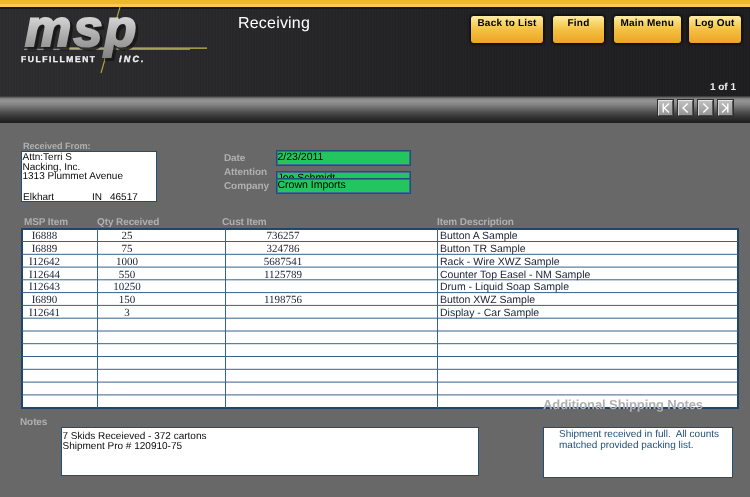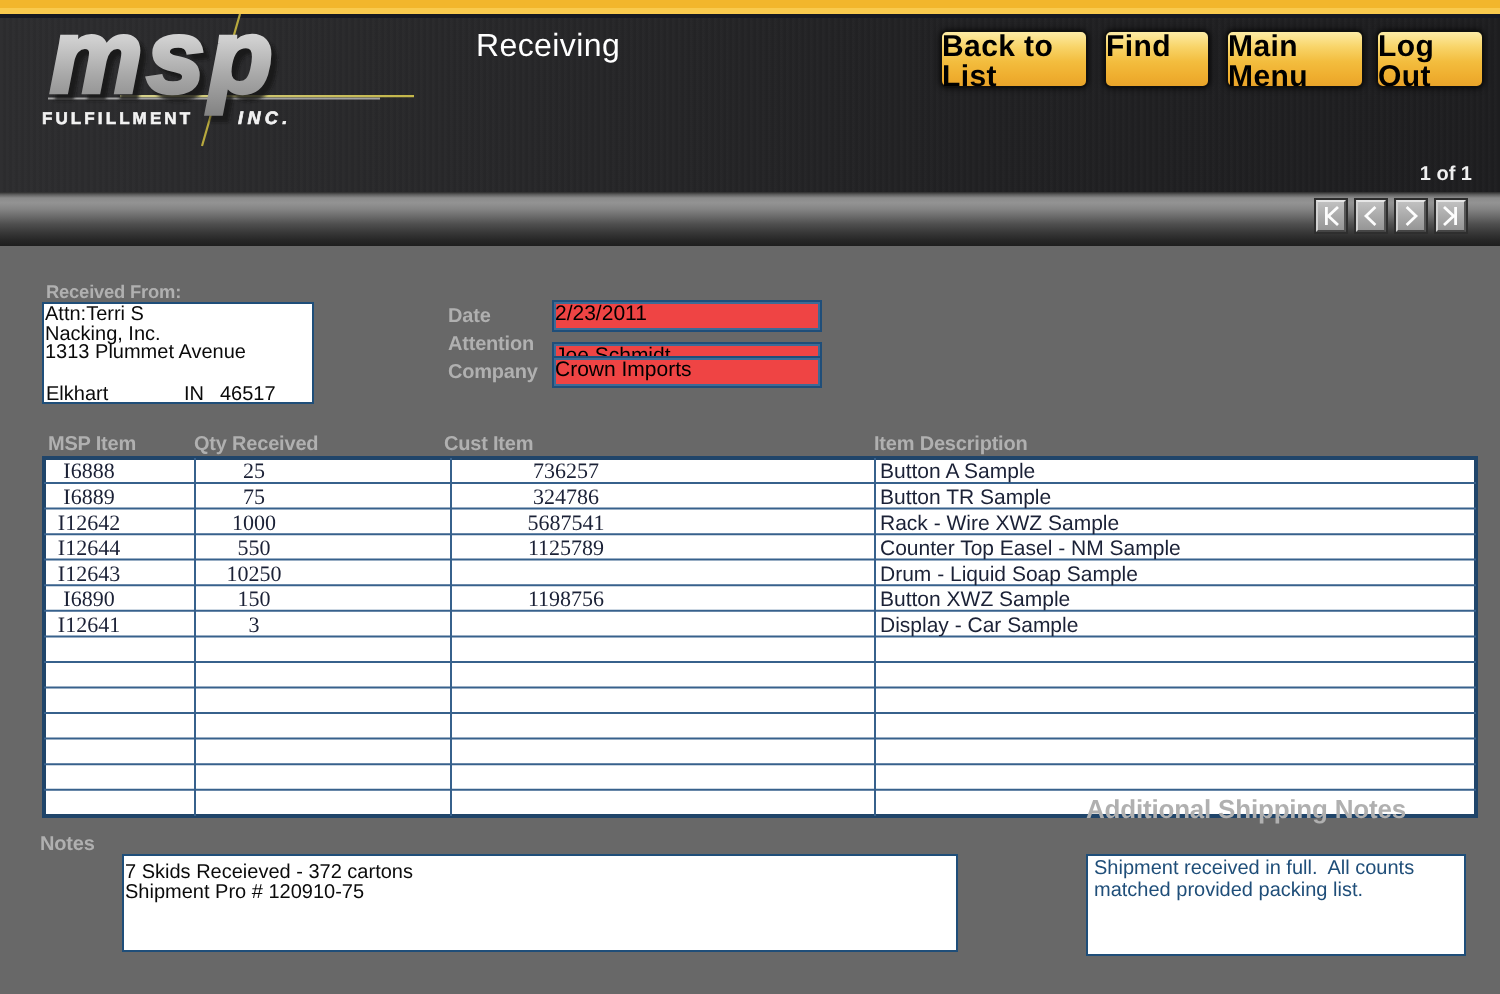--- a/index.html
+++ b/index.html
@@ -9,40 +9,40 @@
   background:
     repeating-linear-gradient(90deg, rgba(255,255,255,0.013) 0 1px, rgba(0,0,0,0.03) 2px 3px),
     linear-gradient(90deg, #2d2d2f 0%, #272729 35%, #212123 65%, #1e1e20 100%);
 }
 .ybar { position:absolute; left:0; top:0; width:750px; height:7px;
   background:linear-gradient(180deg,#f2b62c 0 4px, #f9ca4e 4px 7px); }
 .dline { position:absolute; left:0; top:7px; width:750px; height:2px; background:#161922; }
 .title { position:absolute; left:238px; top:14.5px; font-size:16px; color:#fff; letter-spacing:0.2px; }
 .ybtn { position:absolute; top:15px; height:29px; border:1px solid #101010; border-radius:3.5px;
   background:linear-gradient(180deg,#fdeca6 0%, #f8d468 28%, #f3bd3e 55%, #efae2f 82%, #e9a42a 100%);
-  color:#000; font-weight:bold; font-size:15px; line-height:15px; text-align:left; letter-spacing:0.2px;
+  color:#000; font-weight:bold; font-size:10px; line-height:15px; text-align:center; letter-spacing:0.2px;
   box-shadow:0 0 3px rgba(0,0,0,0.85); }
 .oneof { position:absolute; top:81.5px; right:14px; color:#f0f0f0; font-size:10px; font-weight:bold; }
 .navbar { position:absolute; left:0; top:95.5px; width:750px; height:27px;
   background:linear-gradient(180deg,#2c2c2c 0%, #606060 5%, #8b8b8b 11%, #939393 20%, #848484 32%, #6b6b6b 45%, #4e4e4e 60%, #383838 75%, #282828 88%, #1e1e1e 100%); }
 .navbtn { position:absolute; top:100px; width:15px; height:16px;
   background:linear-gradient(180deg,#c0c0c0,#959595);
   border-top:1px solid #e6e6e6; border-left:1px solid #d2d2d2;
   border-right:1px solid #565656; border-bottom:1px solid #454545;
   box-shadow:0 0 0 1px #2e2e2e; }
 .lbl { position:absolute; color:#b0b0b0; font-size:10px; font-weight:bold; letter-spacing:-0.1px; }
 .addr { position:absolute; left:21px; top:151px; width:136px; height:51px; background:#fff;
   border:1px solid #1f4e79; font-size:10px; color:#0a0a0a; line-height:9.6px; padding:1px 0 0 0.5px; }
-.finp { position:absolute; left:276px; width:135px; height:16px; background:#ef4444; border:1px solid #1f4e79;
+.finp { position:absolute; left:276px; width:135px; height:16px; background:#22c55e; border:1px solid #1f4e79;
   box-shadow:inset 0 0 0 1px #3d6b96;
   font-size:10.5px; line-height:10px; color:#000; padding:1px 0 0 0.5px; }
 .notesbox { position:absolute; left:20px; top:427px; width:418px; height:49px; background:#fff;
   border:1px solid #1f4e79; font-size:10px; color:#0a0a0a; line-height:10.8px; padding:3.5px 0 0 0.5px;margin-left:41px; }
 .asnbox { position:absolute; left:543px; top:427px; width:190px; height:51px; background:#fff;
-  border:1px solid #1f4e79; font-size:10px; color:#1f4e79; line-height:11px; padding:1px 0 0 3px; }
+  border:1px solid #1f4e79; font-size:10px; color:#1f4e79; line-height:11px; padding:1px 0 0 15px; }
 </style>
 </head>
 <body>
 <div class="hdr"></div>
 <div class="ybar"></div>
 <div class="dline"></div>
 <div class="title">Receiving</div>
 <div class="ybtn" style="left:470px; width:74px;">Back to List</div>
 <div class="ybtn" style="left:552px; width:53px;">Find</div>
 <div class="ybtn" style="left:613px; width:68.5px;">Main Menu</div>

